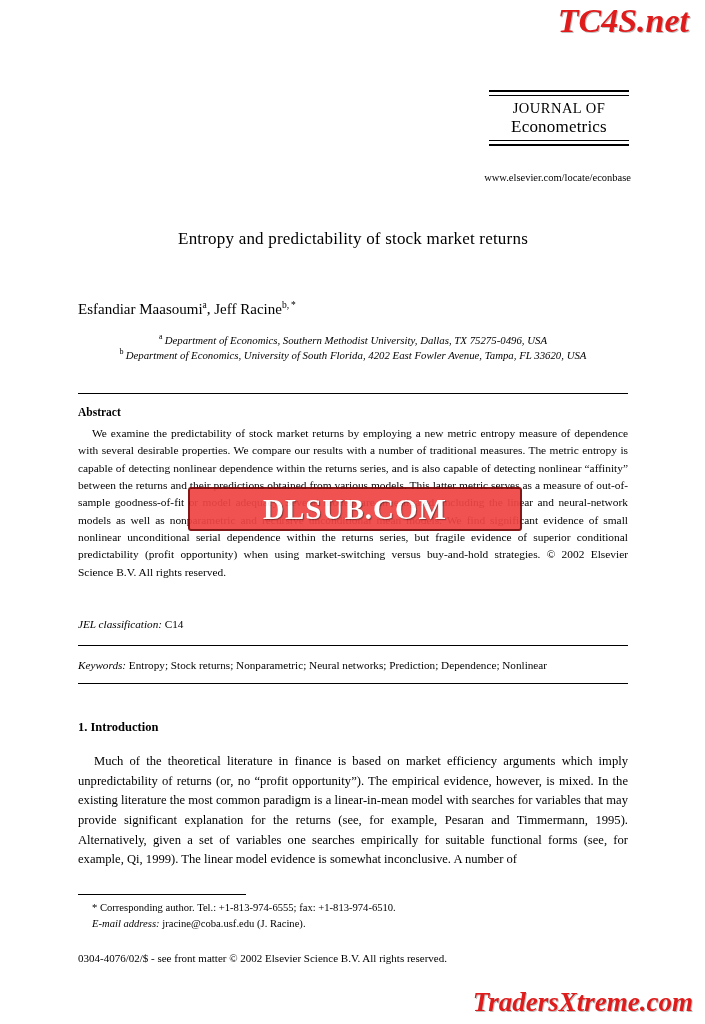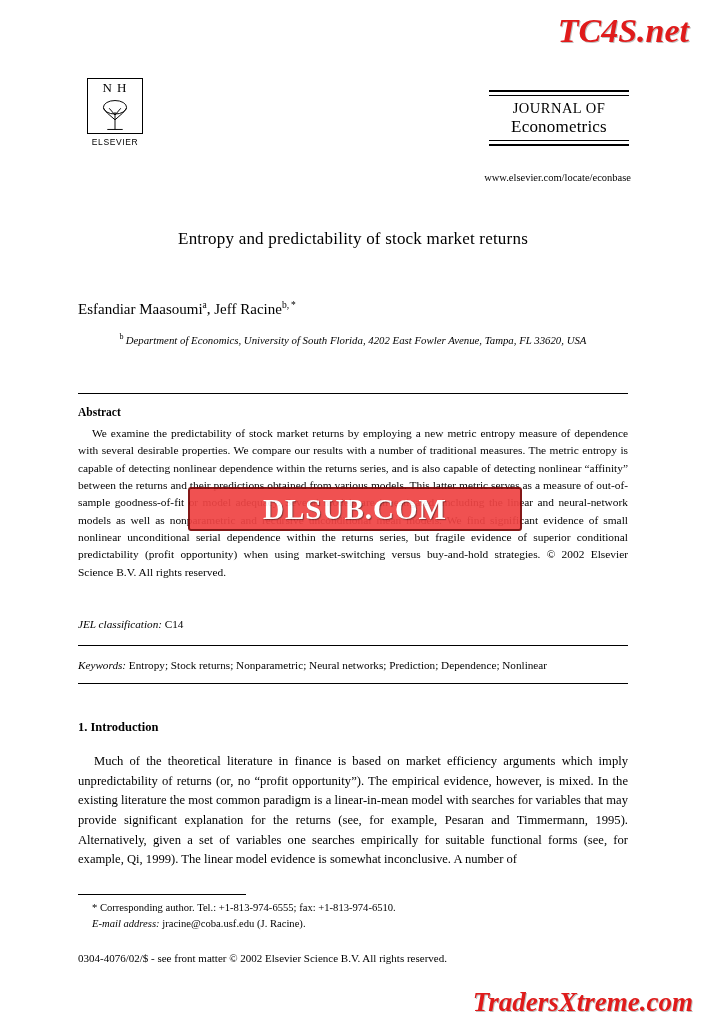--- a/index.html
+++ b/index.html
@@ -18,21 +18,21 @@
   .page {
     position: absolute;
     top: 0; left: 0;
     width: 705px;
     height: 1024px;
   }
 
   
   .wm-top {
     position: absolute;
-    top: 12px;
+    top: 2px;
     right: 16px;
     font-family: "Liberation Serif", serif;
     font-style: italic;
     font-weight: bold;
     font-size: 34px;
     color: #e01b1b;
     letter-spacing: 0px;
     text-shadow: 1px 1px 0 rgba(0,0,0,0.25);
   }
   .wm-mid {
@@ -288,55 +288,40 @@
 </style>
 </head>
 <body>
 
 <div class="page">
 
   <div class="wm-top">TC4S.net</div>
 
   <div class="masthead">
 
-    <div class="elsevier-logo">
-      <div class="nh-box">
-        <div class="nh-text">N H</div>
-        <svg class="nh-tree" viewBox="0 0 56 38">
-          <g stroke="#000" stroke-width="1" fill="none">
-            <path d="M28 34 L28 16"></path>
-            <path d="M28 24 L20 17 M28 24 L36 17"></path>
-            <path d="M28 19 L22 12 M28 19 L34 12"></path>
-            <path d="M20 17 L16 12 M36 17 L40 12"></path>
-            <ellipse cx="28" cy="11" rx="12" ry="7"></ellipse>
-            <path d="M20 34 L36 34"></path>
-          </g>
-        </svg>
-      </div>
-      <div class="elsevier-word">ELSEVIER</div>
-    </div>
 
 
     <div class="journal-title">
       <div class="jt-rule-top"></div>
       <div class="jt-line1">JOURNAL OF</div>
       <div class="jt-line2">Econometrics</div>
       <div class="jt-rule-bot"></div>
     </div>
 
     <div class="journal-url">www.elsevier.com/locate/econbase</div>
   </div>
 
   <div class="title">Entropy and predictability of stock market returns</div>
 
   <div class="authors">
     <span>Esfandiar Maasoumi<sup>a</sup>, Jeff Racine<sup>b, *</sup></span>
   </div>
 
   <div class="affil">
+    <div><sup>a</sup> Department of Economics, Southern Methodist University, Dallas, TX 75275-0496, USA</div>
     <div><sup>b</sup> Department of Economics, University of South Florida, 4202 East Fowler Avenue, Tampa, FL 33620, USA</div>
   </div>
 
   <div class="rule" style="top:393px;"></div>
 
   <div class="abstract-head">Abstract</div>
   <div class="abstract-body">We examine the predictability of stock market returns by employing a new metric entropy measure of dependence with several desirable properties. We compare our results with a number of traditional measures. The metric entropy is capable of detecting nonlinear dependence within the returns series, and is also capable of detecting nonlinear “affinity” between the returns and their predictions obtained from various models. This latter metric serves as a measure of out-of-sample goodness-of-fit or model adequacy. Several models are investigated, including the linear and neural-network models as well as nonparametric and recursive unconditional mean models. We find significant evidence of small nonlinear unconditional serial dependence within the returns series, but fragile evidence of superior conditional predictability (profit opportunity) when using market-switching versus buy-and-hold strategies. © 2002 Elsevier Science B.V. All rights reserved.</div>
 
   <div class="jel">
     <em>JEL classification:</em>

